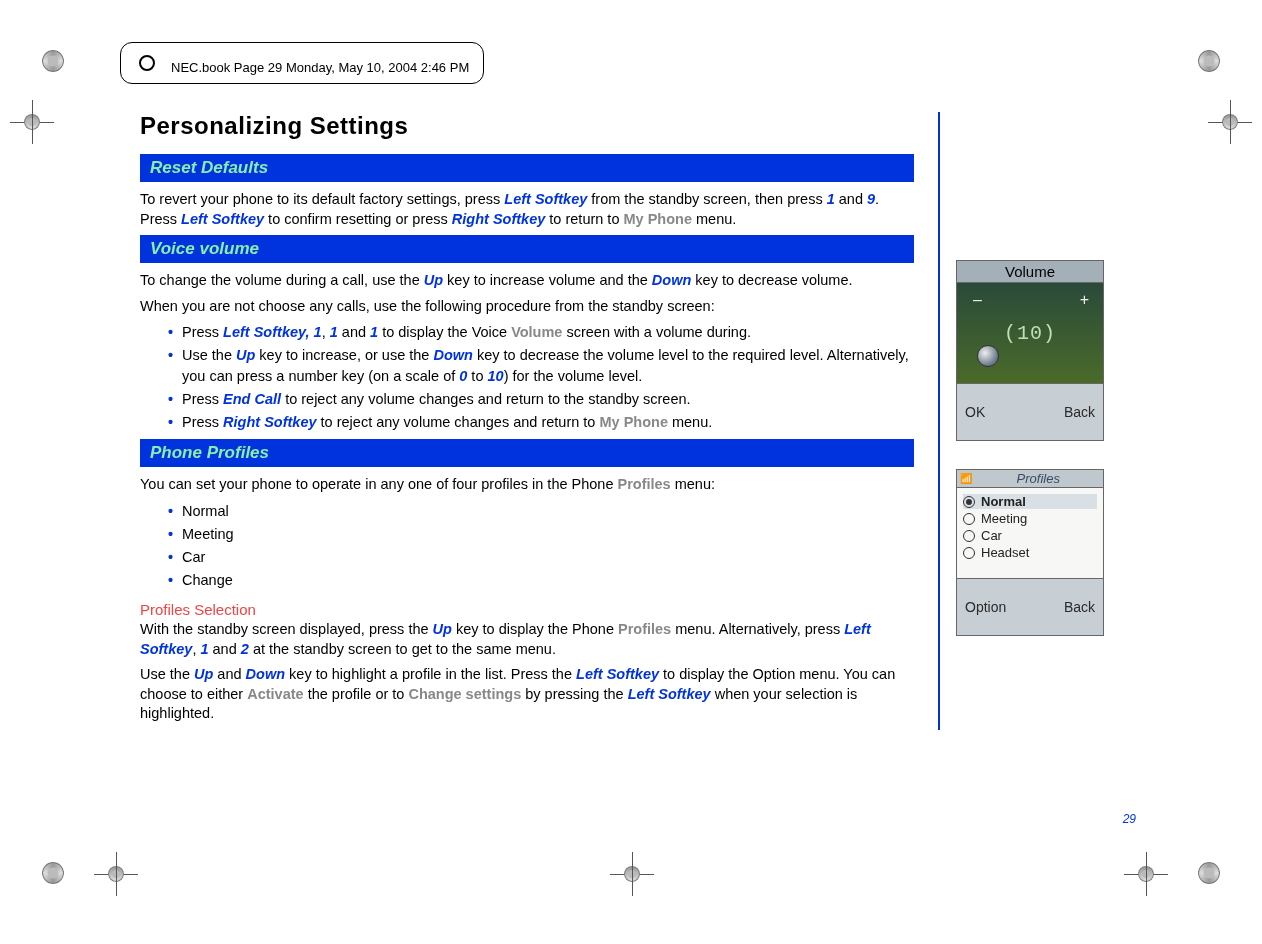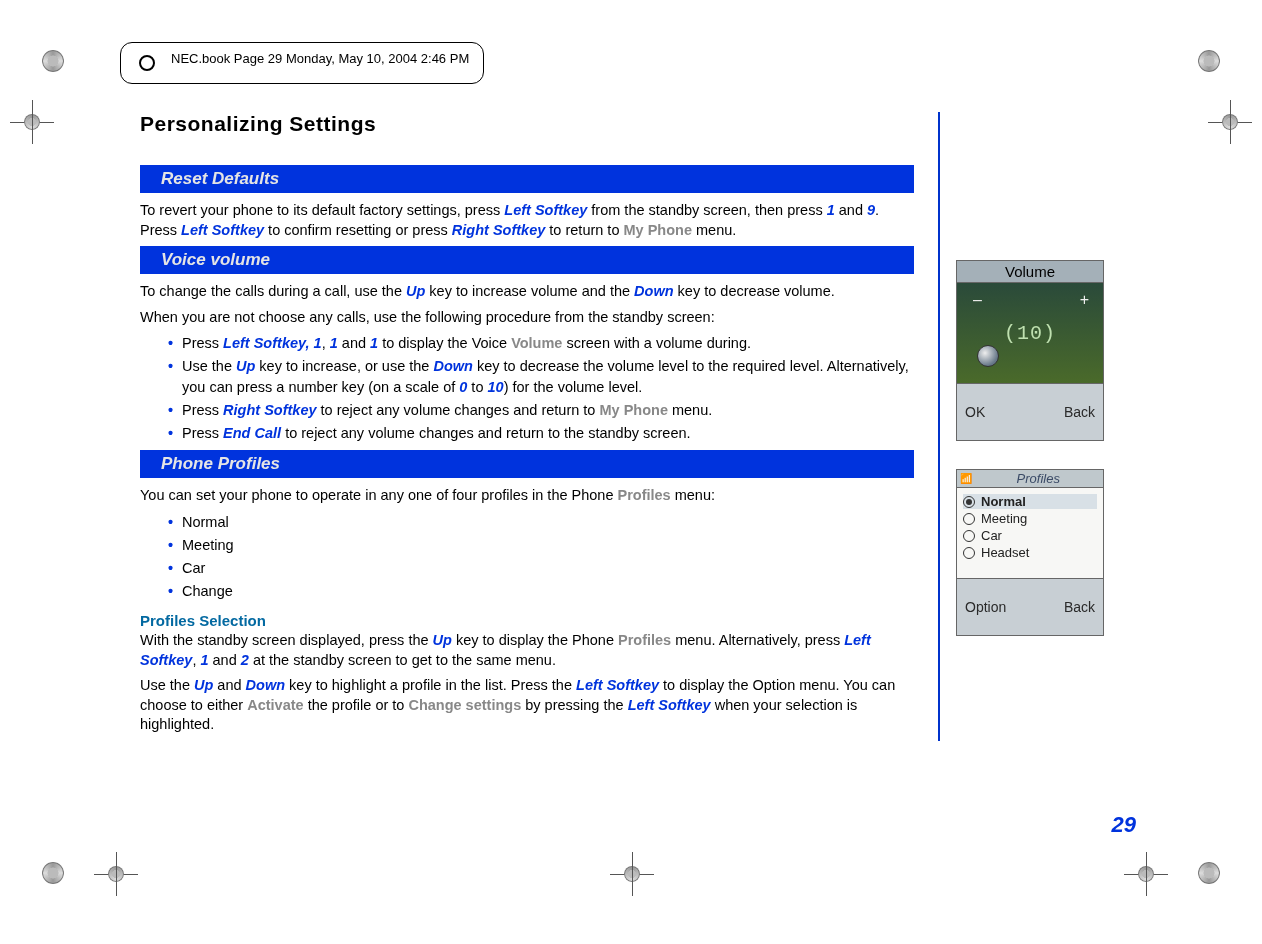--- a/index.html
+++ b/index.html
@@ -43,21 +43,21 @@
     box-shadow: inset 0 0 0 1px #777;
   }
   .header-frame {
     position: absolute;
     top: 42px;
     left: 120px;
     border: 1px solid #000;
     border-radius: 12px;
     padding: 8px 14px;
     display: flex;
-    align-items: flex-start;
+    align-items: flex-end;
     gap: 12px;
   }
   .header-frame .sun {
     width: 24px; height: 24px;
     position: relative;
   }
   .header-frame .sun::before {
     content:"";
     position:absolute;
     width:12px;height:12px;
@@ -79,50 +79,50 @@
     float: left;
   }
   .right-col {
     float: left;
     width: 160px;
     padding-left: 16px;
   }
   h1 {
     font-family: Arial Black, Arial, sans-serif;
     font-weight: 900;
-    font-size: 21px;
+    font-size: 24px;
     color: #000;
-    margin-bottom: 29px;
+    margin-bottom: 14px;
     letter-spacing: 0.5px;
   }
   .section-bar {
     background: #0033dd;
-    color: #e5e5e5;
+    color: #86efac;
     font-style: italic;
     font-weight: bold;
     font-size: 17px;
-    padding: 4px 21px;
+    padding: 4px 10px;
     margin: 6px 0 8px 0;
   }
   p { font-size: 14.5px; line-height: 1.35; color: #000; margin-bottom: 6px; }
   .blue { color: #0033dd; font-weight: bold; font-style: italic; }
   .blue-num { color: #0033dd; font-weight: bold; font-style: italic; }
   .gray-bold { color: #888; font-weight: bold; }
   ul { list-style: none; margin: 4px 0 4px 28px; }
   ul li { font-size: 14.5px; line-height: 1.45; position: relative; padding-left: 14px; margin-bottom: 2px;}
   ul li::before { content: "•"; color: #0033dd; position: absolute; left: 0; top: 0; font-weight: bold; }
-  .subhead { color: #0369a1; font-weight: bold; font-size: 15px; margin-top: 10px; margin-bottom: 2px; }
+  .subhead { color: #ef4444; font-weight: normal; font-size: 15px; margin-top: 10px; margin-bottom: 2px; }
   .page-num {
     position: absolute;
     right: 126px;
     top: 812px;
     color: #0033dd;
-    font-weight: bold;
+    font-weight: normal;
     font-style: italic;
-    font-size: 22px;
+    font-size: 12px;
   }
   
   .phone-shot {
     width: 148px;
     border: 1px solid #666;
     margin-bottom: 20px;
     background: #f7f7f5;
     font-family: Verdana, sans-serif;
   }
   .phone-shot .title {
@@ -213,28 +213,28 @@
   <div class="content-col">
     <h1>Personalizing Settings</h1>
 
     <div class="section-bar">Reset Defaults</div>
     <p>
       <span>To revert your phone to its default factory settings, press </span><span class="blue">Left Softkey</span><span> from the standby screen, then press </span><span class="blue-num">1</span><span> and </span><span class="blue-num">9</span><span>. Press </span><span class="blue">Left Softkey</span><span> to confirm resetting or press </span><span class="blue">Right Softkey</span><span> to return to </span><span class="gray-bold">My Phone</span><span> menu.</span>
     </p>
 
     <div class="section-bar">Voice volume</div>
     <p>
-      <span>To change the calls during a call, use the </span><span class="blue">Up</span><span> key to increase volume and the </span><span class="blue">Down</span><span> key to decrease volume.</span>
+      <span>To change the volume during a call, use the </span><span class="blue">Up</span><span> key to increase volume and the </span><span class="blue">Down</span><span> key to decrease volume.</span>
     </p>
     <p>When you are not choose any calls, use the following procedure from the standby screen:</p>
     <ul>
       <li><span>Press </span><span class="blue">Left Softkey, 1</span><span>, </span><span class="blue-num">1</span><span> and </span><span class="blue-num">1</span><span> to display the Voice </span><span class="gray-bold">Volume</span><span> screen with a volume during.</span></li>
       <li><span>Use the </span><span class="blue">Up</span><span> key to increase, or use the </span><span class="blue">Down</span><span> key to decrease the volume level to the  required level. Alternatively, you can press a number key (on a scale of </span><span class="blue-num">0</span><span>  to </span><span class="blue-num">10</span><span>) for the volume level.</span></li>
+      <li><span>Press </span><span class="blue">End Call</span><span> to reject any volume changes and return to the standby screen.</span></li>
       <li><span>Press </span><span class="blue">Right Softkey</span><span> to reject any volume changes and return to </span><span class="gray-bold">My Phone</span><span> menu.</span></li>
-      <li><span>Press </span><span class="blue">End Call</span><span> to reject any volume changes and return to the standby screen.</span></li>
     </ul>
 
     <div class="section-bar">Phone Profiles</div>
     <p><span>You can set your phone to operate in any one of four profiles in the Phone </span><span class="gray-bold">Profiles</span><span> menu:</span></p>
     <ul>
       <li>Normal</li>
       <li>Meeting</li>
       <li>Car</li>
       <li>Change</li>
     </ul>

